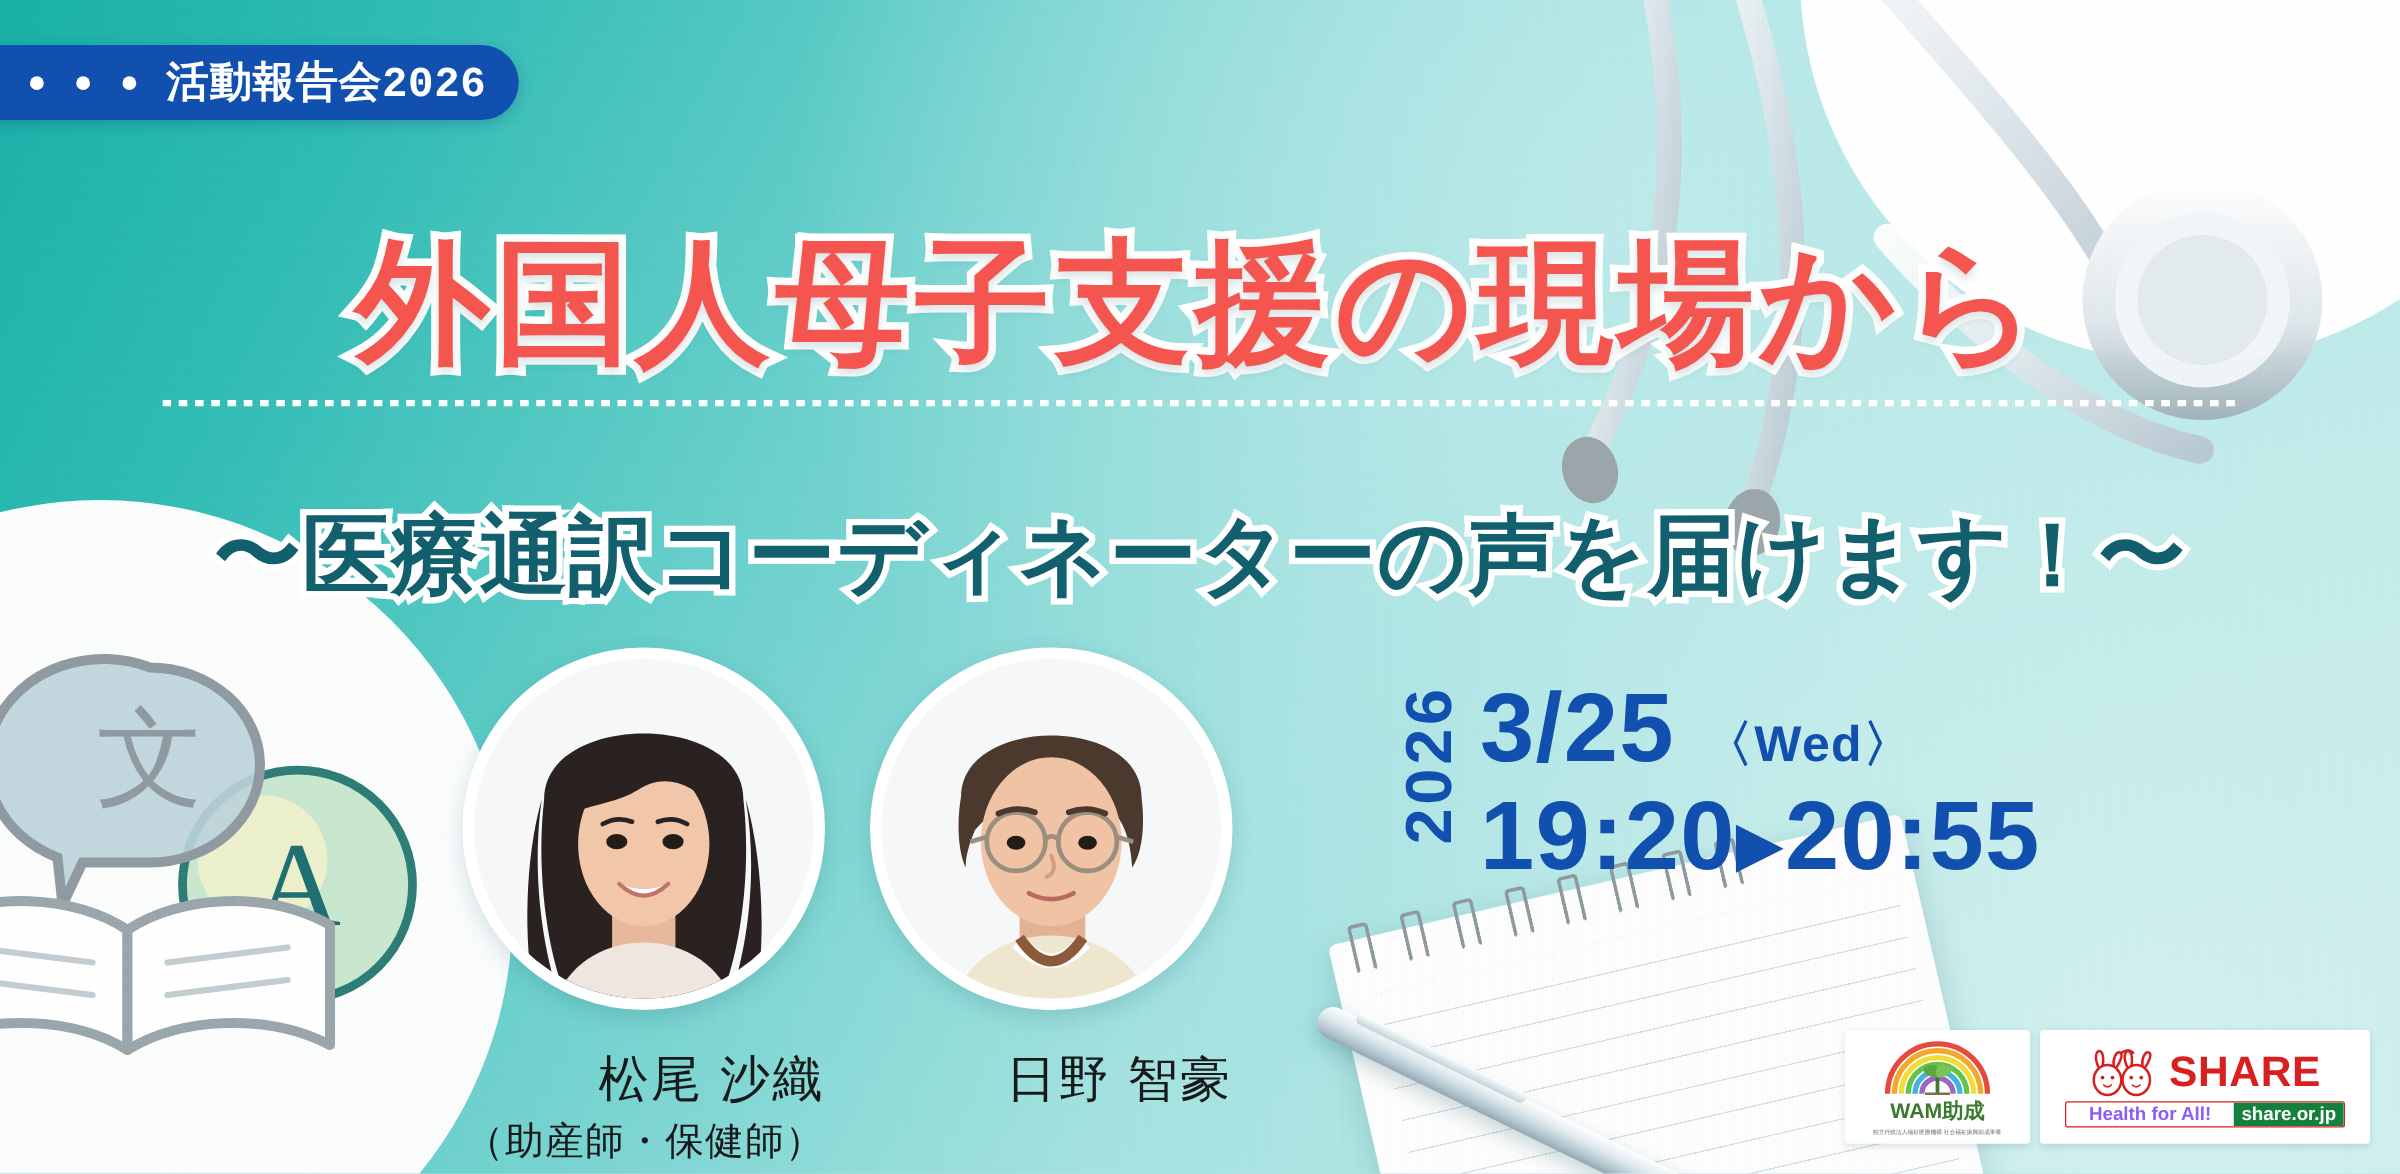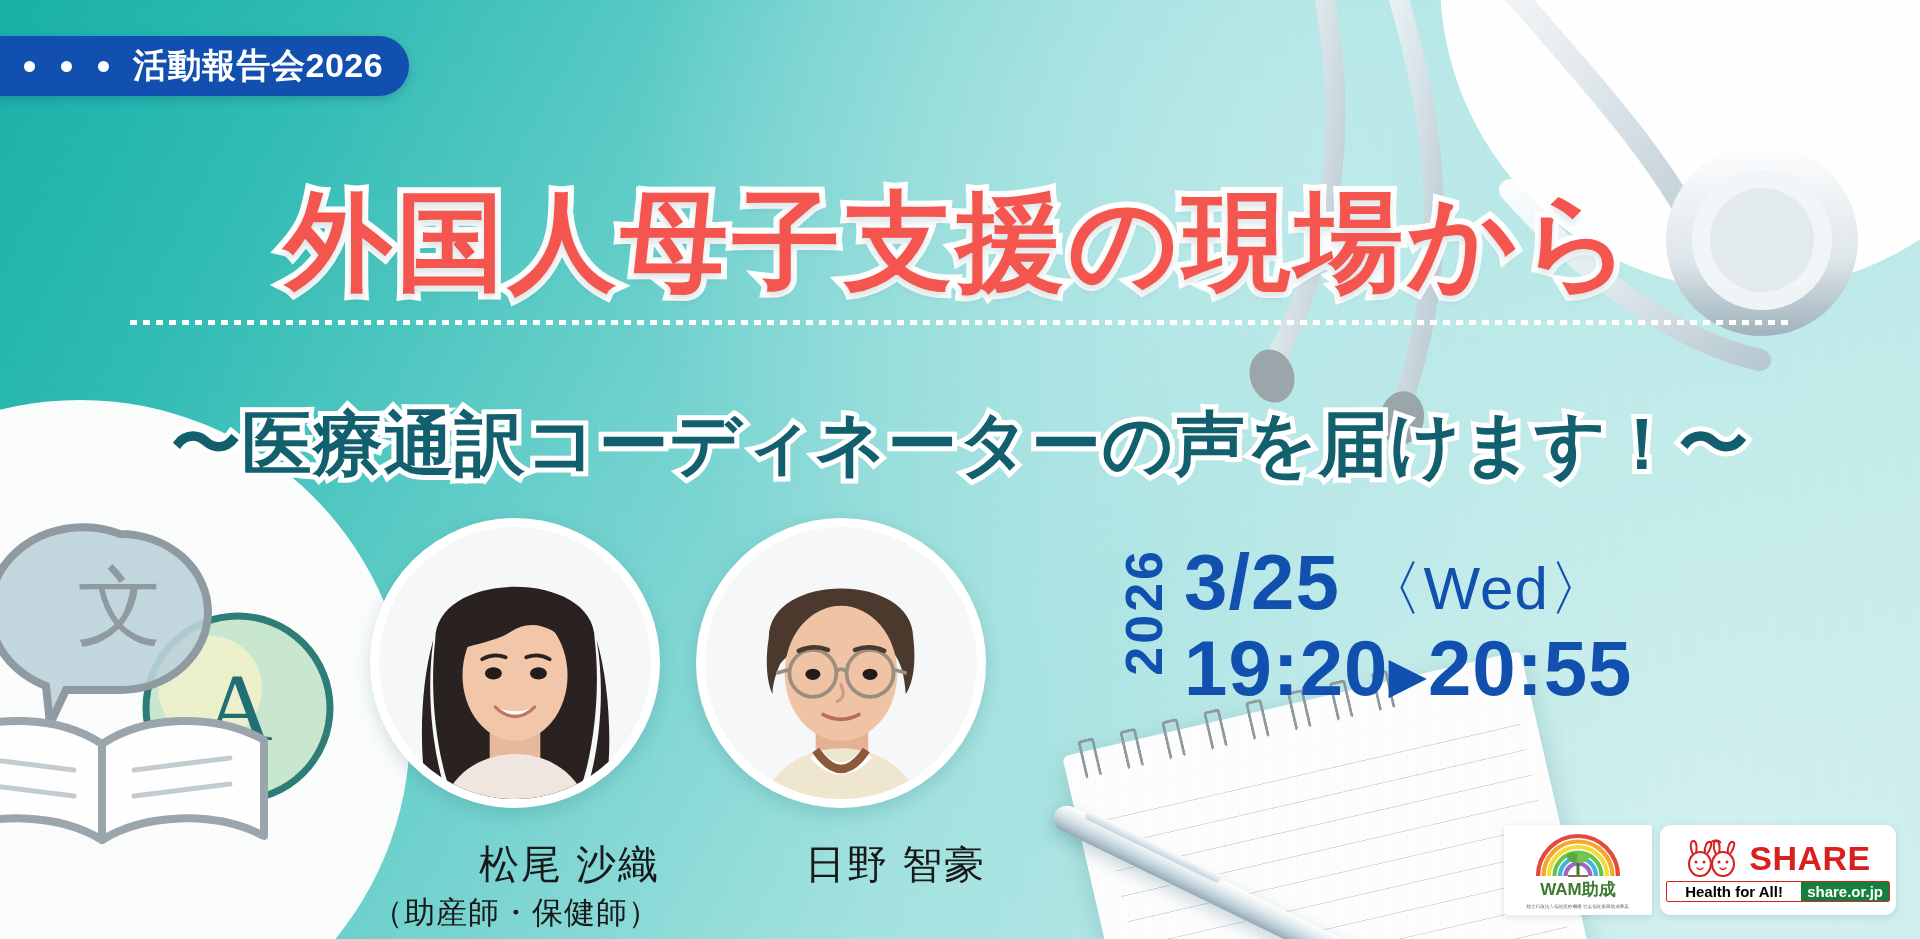--- a/index.html
+++ b/index.html
@@ -86,21 +86,21 @@
   .ribbon{
     position:absolute;left:-46px;top:36px;height:60px;z-index:6;
     display:flex;align-items:center;gap:18px;
     padding:0 26px 0 70px;
     background:#1250b0;border-radius:0 30px 30px 0;
     box-shadow:0 3px 10px rgba(10,50,110,.25);
   }
   .ribbon .dots{display:flex;gap:26px;margin-right:6px;}
   .ribbon .dots i{width:11px;height:11px;border-radius:50%;background:#fff;display:block;}
   .ribbon .rtext{
-    color:#fff;font-size:34px;font-weight:700;letter-spacing:.5px;white-space:nowrap;
+    color:#fff;font-size:34px;font-weight:700;letter-spacing:.5px;white-space:nowrap;font-family:Liberation Mono, monospace;
   }
 
   
   .title{
     position:absolute;left:0;right:0;top:112px;text-align:center;z-index:5;
     font-size:108px;font-weight:900;line-height:1.08;letter-spacing:4px;
     color:#f4564f;
     -webkit-text-stroke:12px #ffffff;
     paint-order:stroke fill;
     text-shadow:0 5px 7px rgba(30,90,100,.16);
@@ -148,40 +148,40 @@
     position:absolute;left:1118px;top:540px;z-index:6;
     display:flex;align-items:flex-start;gap:14px;color:#1250b0;
   }
   .year{
     writing-mode:vertical-rl;transform:rotate(180deg);
     font-size:52px;font-weight:800;letter-spacing:3px;line-height:1;
     margin-top:8px;
   }
   .dt-lines{display:flex;flex-direction:column;gap:2px;}
   .dt-date{font-size:78px;font-weight:800;line-height:1.08;letter-spacing:1px;white-space:nowrap;}
-  .dt-date .dow{font-size:60px;font-weight:400;}
+  .dt-date .dow{font-size:40px;font-weight:700;}
   .dt-time{font-size:78px;font-weight:800;line-height:1.08;letter-spacing:1px;white-space:nowrap;}
   .dt-time .arw{font-size:50px;vertical-align:3px;}
 
   
   .logos{
     position:absolute;right:24px;bottom:24px;display:flex;gap:8px;z-index:7;align-items:stretch;
   }
   .logo-box{background:#fff;border-radius:3px;padding:6px 16px;display:flex;flex-direction:column;
             align-items:center;justify-content:center;box-shadow:0 2px 6px rgba(20,80,90,.14);}
   .wam{width:116px;}
   .wam .rainbow{width:92px;height:46px;}
   .wam .wam-name{font-size:17px;font-weight:700;color:#3b7a2e;letter-spacing:0;margin-top:1px;}
   .wam .wam-sub{font-size:5px;color:#6a6a6a;margin-top:2px;letter-spacing:0;transform:scale(.92);white-space:nowrap;}
-  .share{width:222px;padding:5px 7px;border-radius:11px;}
+  .share{width:222px;padding:5px 21px;}
   .share .row1{display:flex;align-items:center;gap:6px;}
   .share .buns{width:58px;height:40px;}
   .share .sname{font-size:34px;font-weight:700;color:#d8201f;letter-spacing:.5px;line-height:1;}
   .share .row2{display:flex;width:100%;margin-top:3px;border:1.5px solid #d8201f;border-radius:2px;overflow:hidden;}
-  .share .hfa{flex:1;text-align:center;font-size:15px;font-weight:600;color:#000000;padding:1px 2px;white-space:nowrap;}
+  .share .hfa{flex:1;text-align:center;font-size:15px;font-weight:600;color:#8b5cf6;padding:1px 2px;white-space:nowrap;}
   .share .url{background:#15803d;color:#fff;font-size:15px;font-weight:600;padding:1px 6px;white-space:nowrap;}
 </style>
 </head>
 <body>
 
 <div class="poster">
 
   <div class="prop wcircle-tr"></div>
   <div class="prop wcircle-bl"></div>
 

